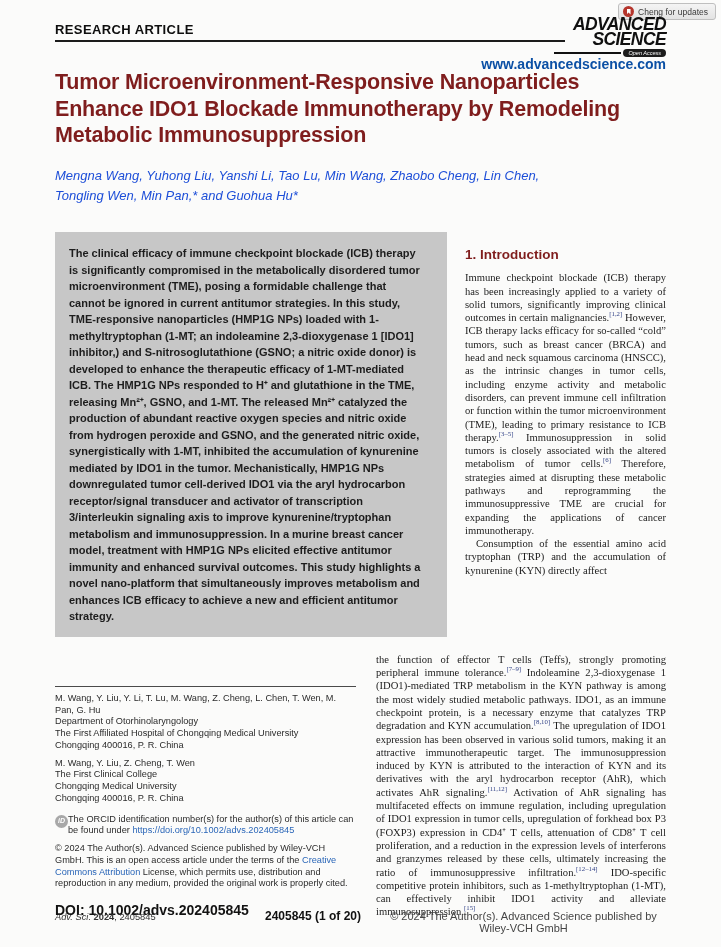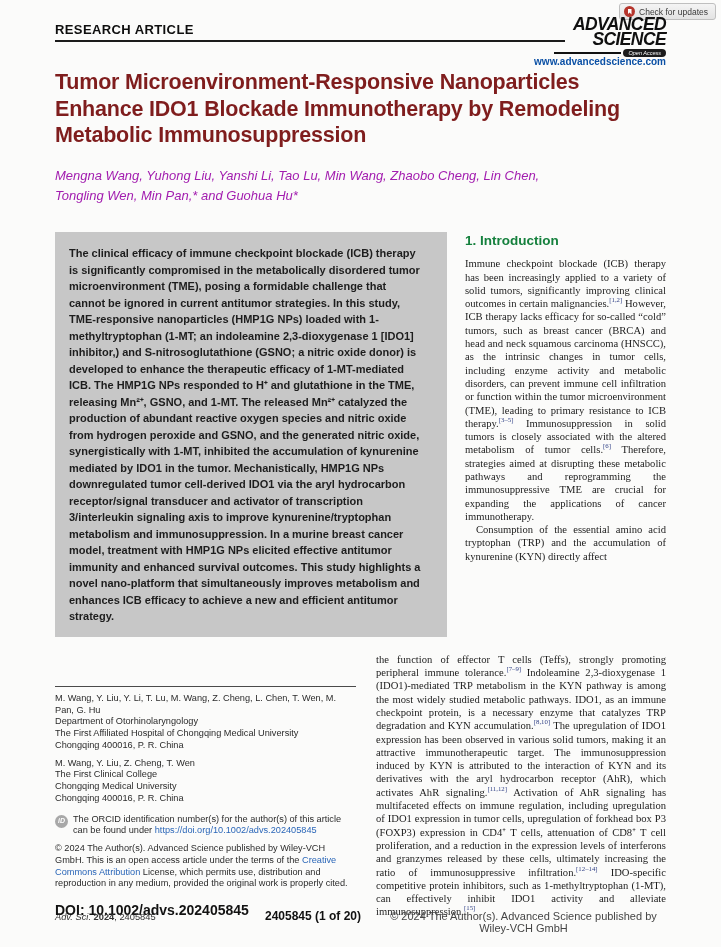--- a/index.html
+++ b/index.html
@@ -40,64 +40,64 @@
     line-height: 0.85; letter-spacing: -0.6px; color: #101010;
   }
   .oa-row { display: flex; align-items: center; margin-top: 2px; }
   .oa-line { flex: 1; height: 2px; background: #111; }
   .oa-pill {
     background: #1c1c1c; color: #fff; font-size: 5.5px; font-style: italic;
     padding: 1px 5px; border-radius: 5px; margin-left: 2px; line-height: 1.2;
   }
   .journal-url {
     position: absolute; top: 56px; right: 55px;
-    font-size: 10px; font-weight: bold; color: #0b50a5; text-decoration: none;
+    font-size: 14px; font-weight: bold; color: #0b50a5; text-decoration: none;
   }
   .section-row { padding-top: 22px; }
   .section-label { font-size: 13px; font-weight: 900; letter-spacing: 0.4px; color: #0e0e0e; }
   .section-rule { margin-top: 3px; width: 510px; height: 2px; background: #1b1b1b; }
 
   
   .article-title {
     margin-top: 27px; width: 592px;
     font-size: 21.5px; font-weight: 700; line-height: 1.24;
     letter-spacing: -0.2px; color: #7f1d1d;
   }
   .article-authors {
     margin-top: 17px; width: 508px;
-    font-size: 13px; font-style: italic; line-height: 1.55; color: #a21caf;
+    font-size: 13px; font-style: italic; line-height: 1.55; color: #1d4ed8;
   }
 
   
   .content-row1 { display: flex; margin-top: 26px; }
   .abstract-box {
     width: 392px; flex: none;
     background: #c7c7c7;
     padding: 13px 24px 12px 14px;
   }
   .abstract-text {
     font-size: 11px; font-weight: bold; line-height: 1.5;
     color: #1d1d1d; text-align: left;
   }
   .col-intro-top { margin-left: 18px; flex: 1; min-width: 0; }
-  .intro-heading { font-size: 13.5px; font-weight: 700; color: #15803d; margin: 1px 0 9px 0; }
+  .intro-heading { font-size: 13.5px; font-weight: 700; color: #7f1d1d; margin: 15px 0 9px 0; }
   .serif-text {
     font-family: "Liberation Serif", serif;
     font-size: 10.6px; line-height: 13.3px;
     text-align: justify; color: #1c1c1c;
   }
   .para-indent { text-indent: 11px; }
   sup.cite { font-size: 6.8px; color: #2e3f85; line-height: 0; }
 
   .content-row2 { display: flex; margin-top: 14px; }
   .footnote-col { width: 301px; flex: none; font-size: 9.2px; line-height: 1.28; color: #2b2b2b; margin-top: 35px; }
   .fn-rule { height: 1px; background: #4a4a4a; margin-bottom: 6px; }
   .fn-block { margin-bottom: 6px; }
   .fn-link { color: #2a66b8; text-decoration: none; }
-  .orcid-row { display: flex; gap: 5px; margin: 9px 0 6px 0; align-items: flex-start; }
+  .orcid-row { display: flex; margin: 9px 0 6px 0; align-items: flex-start; }
   .orcid-icon {
     flex: none; width: 13px; height: 13px; border-radius: 50%;
     background: #a8a8a8; color: #fff; font-size: 7px; font-weight: bold; font-style: italic;
     display: flex; align-items: center; justify-content: center; margin-top: 1px;
   }
   .doi-line { margin-top: 12px; font-weight: bold; font-size: 14px; color: #121212; }
   .intro-cont-col { margin-left: 20px; flex: 1; min-width: 0; padding-top: 2px; }
 
   
   .page-footer {
@@ -110,21 +110,21 @@
   .footer-center { font-size: 12px; font-weight: bold; color: #111; text-align: right; }
   .footer-right { width: 285px; text-align: center; font-size: 11px; color: #454545; }
 </style>
 </head>
 <body>
 
 <div class="page">
 
   <div class="check-badge">
     <span class="crossmark-icon"></span>
-    <span>Check for updates</span>
+    <span>Cheng for updates</span>
   </div>
 
   <div class="logo-block">
     <div class="logo-line">ADVANCED</div>
     <div class="logo-line">SCIENCE</div>
     <div class="oa-row">
       <span class="oa-line"></span>
       <span class="oa-pill">Open Access</span>
     </div>
   </div>

